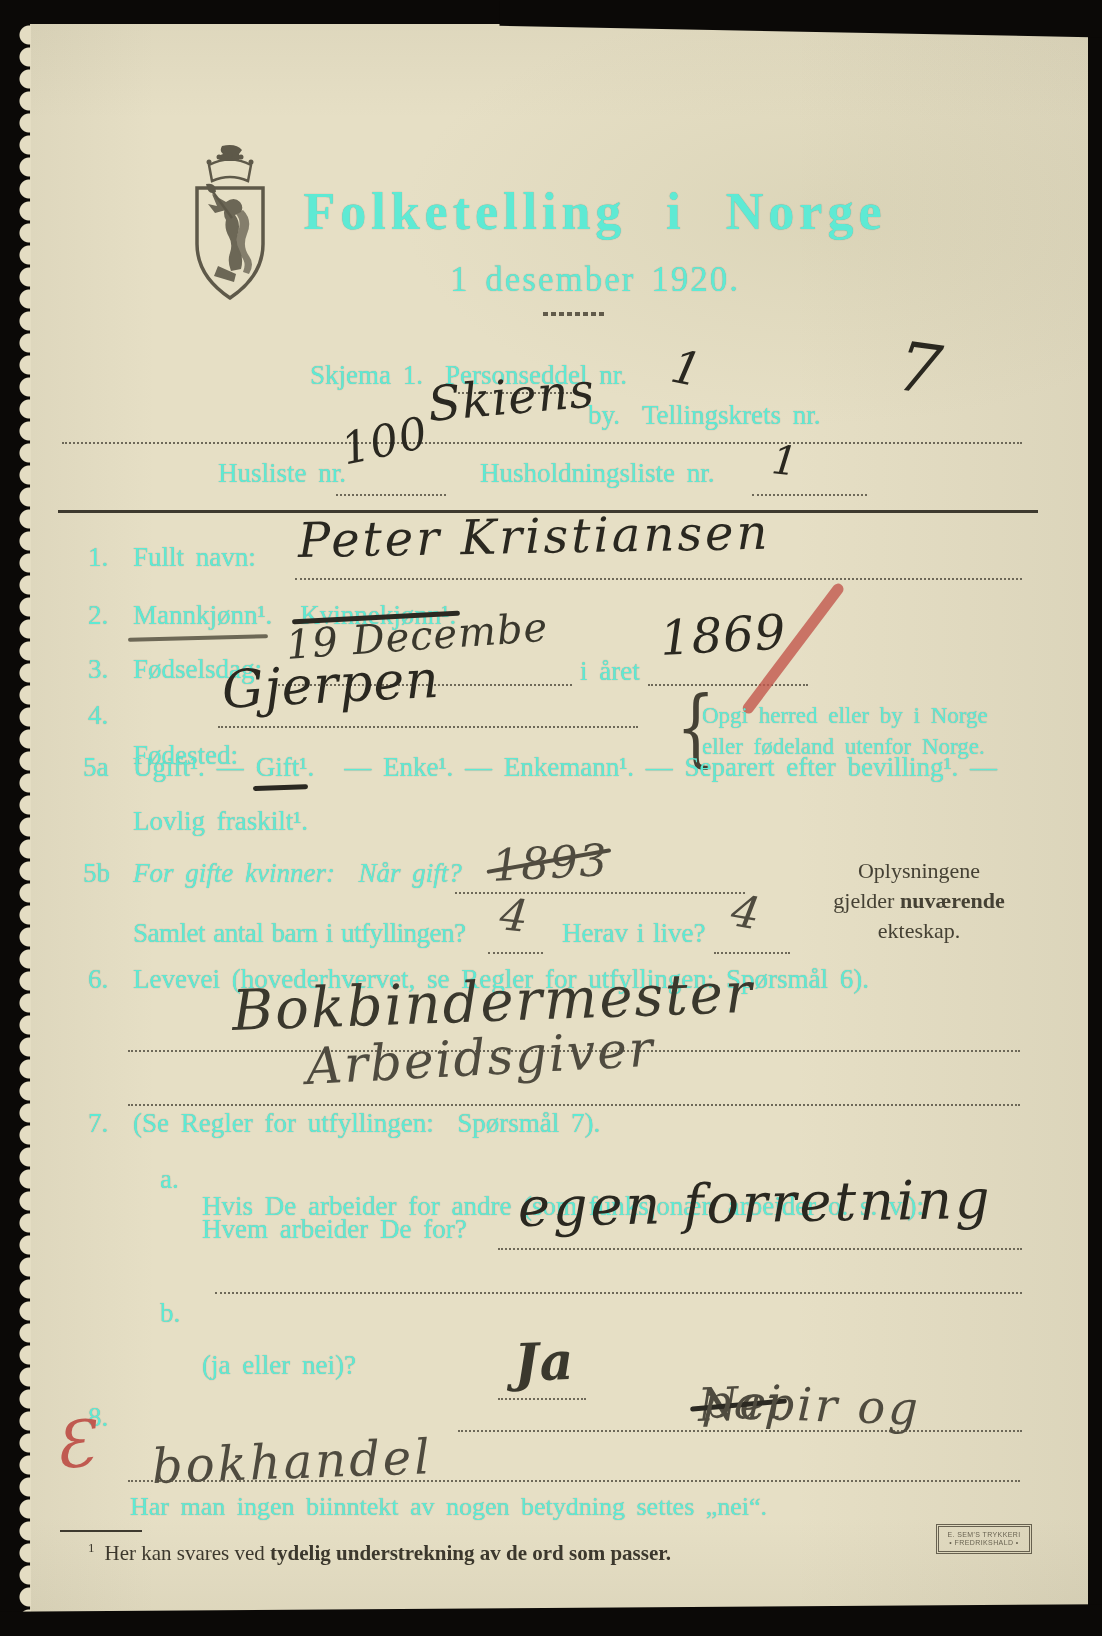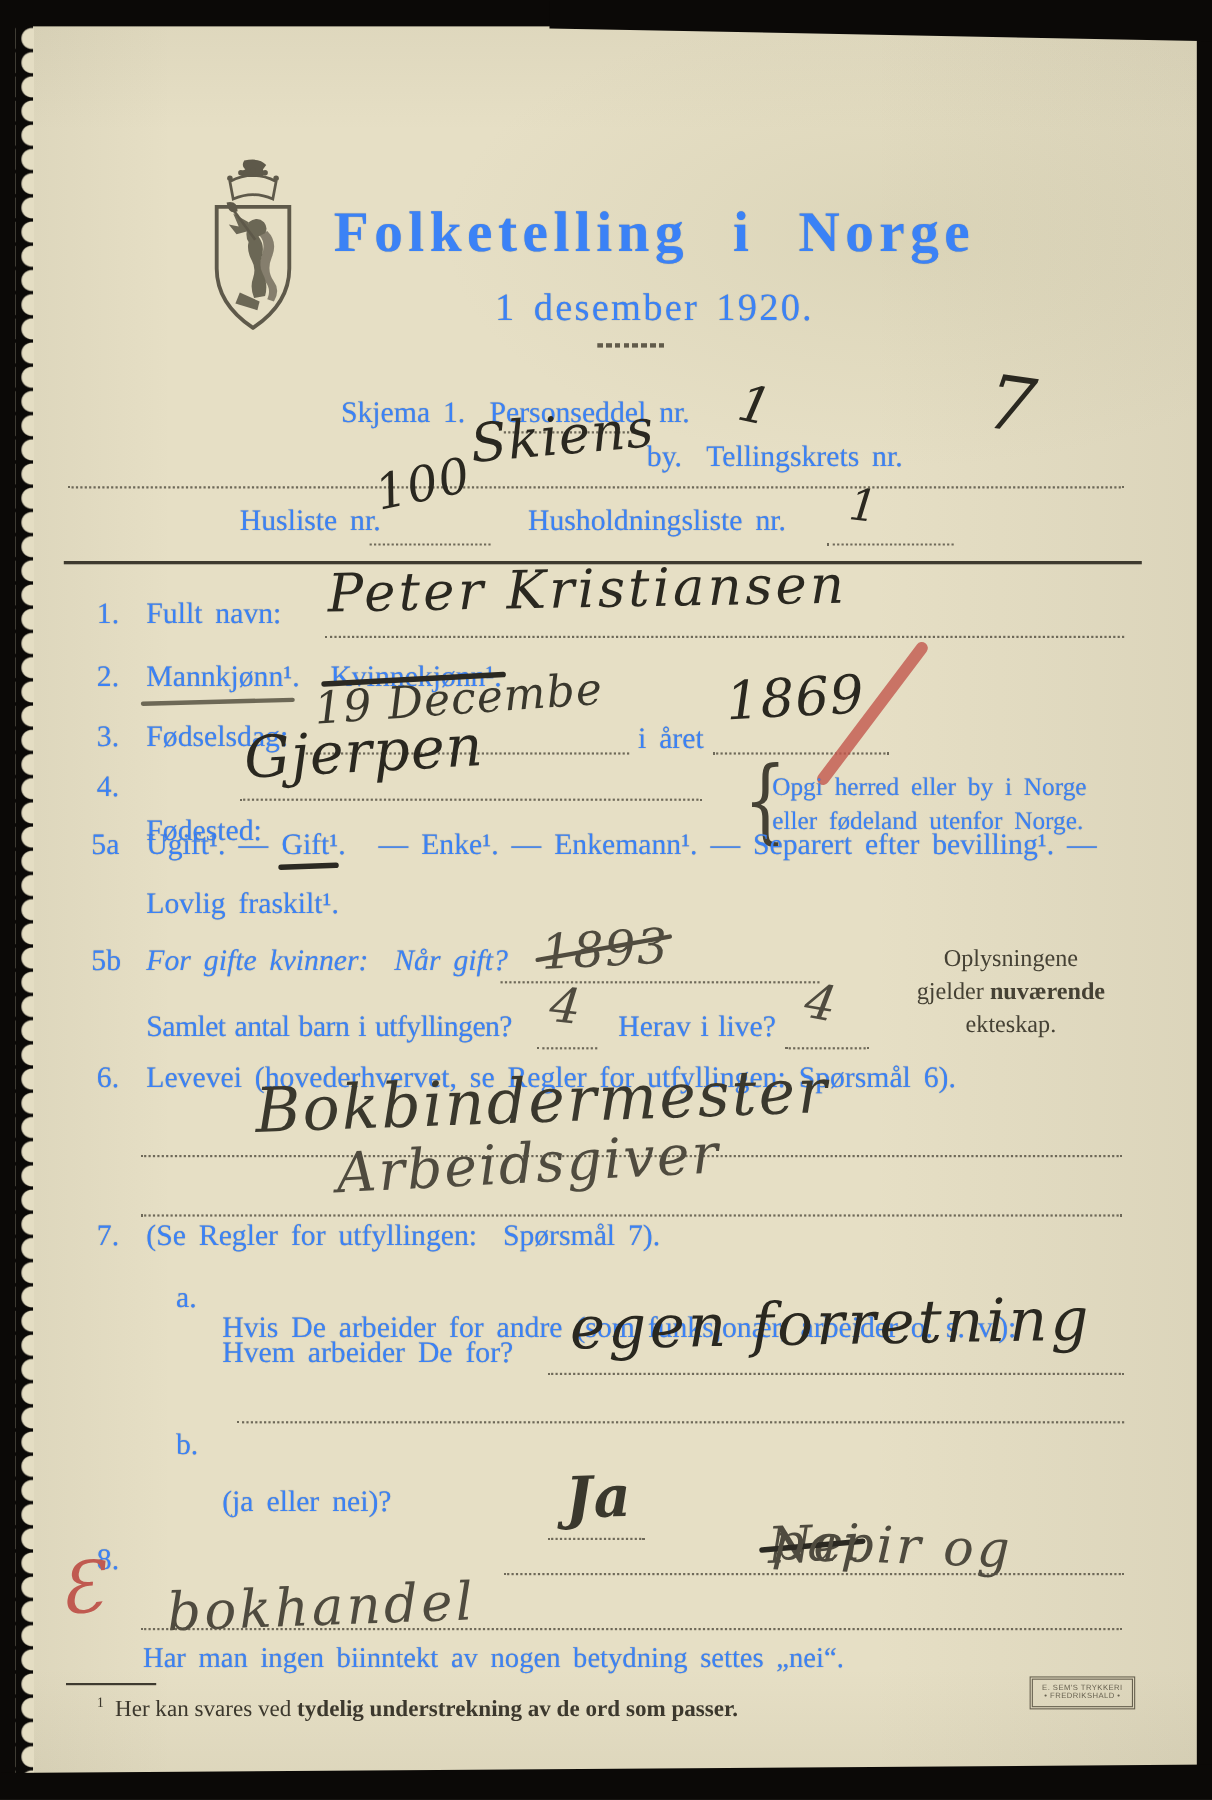--- a/index.html
+++ b/index.html
@@ -10,21 +10,21 @@
           linear-gradient(90deg, rgba(90,85,60,.06) 0%, rgba(0,0,0,0) 12%, rgba(0,0,0,0) 72%, rgba(100,95,70,.08) 100%),
           linear-gradient(180deg, rgba(120,115,85,.07) 0%, rgba(0,0,0,0) 6%, rgba(0,0,0,0) 94%, rgba(120,115,85,.08) 100%),
           radial-gradient(ellipse 600px 300px at 75% 12%, rgba(190,185,150,.25), rgba(0,0,0,0) 70%),
           #e6dfc5;}
   .deckle{position:absolute;left:14px;top:24px;width:17px;height:1588px;
         background-image:radial-gradient(circle at 15px 11px,#e4ddc3 9px,rgba(0,0,0,0) 10px);
         background-size:17px 22px;background-repeat:repeat-y;}
   .top-wedge{position:absolute;top:-26px;left:500px;width:640px;height:58px;background:#0b0907;transform:rotate(1.1deg);}
   .bot-wedge{position:absolute;bottom:-30px;left:-10px;width:1130px;height:58px;background:#0b0907;transform:rotate(-.4deg);}
 
-  .p{position:absolute;color:#3b82f6;font-size:27px;white-space:nowrap;word-spacing:5px;
+  .p{position:absolute;color:#5eead4;font-size:27px;white-space:nowrap;word-spacing:5px;
      text-shadow:0 0 1px rgba(69,65,52,.45);}
   .small{font-size:23px;}
   .bold{font-weight:bold;}
   .center{text-align:center;}
 
   .hw{position:absolute;font-family:"DejaVu Serif",serif;font-style:italic;color:#2a2820;
       white-space:nowrap;transform-origin:left center;letter-spacing:1px;}
   .pencil{color:#4f4b3f;}
   .graphite{color:#3a382d;}
 

